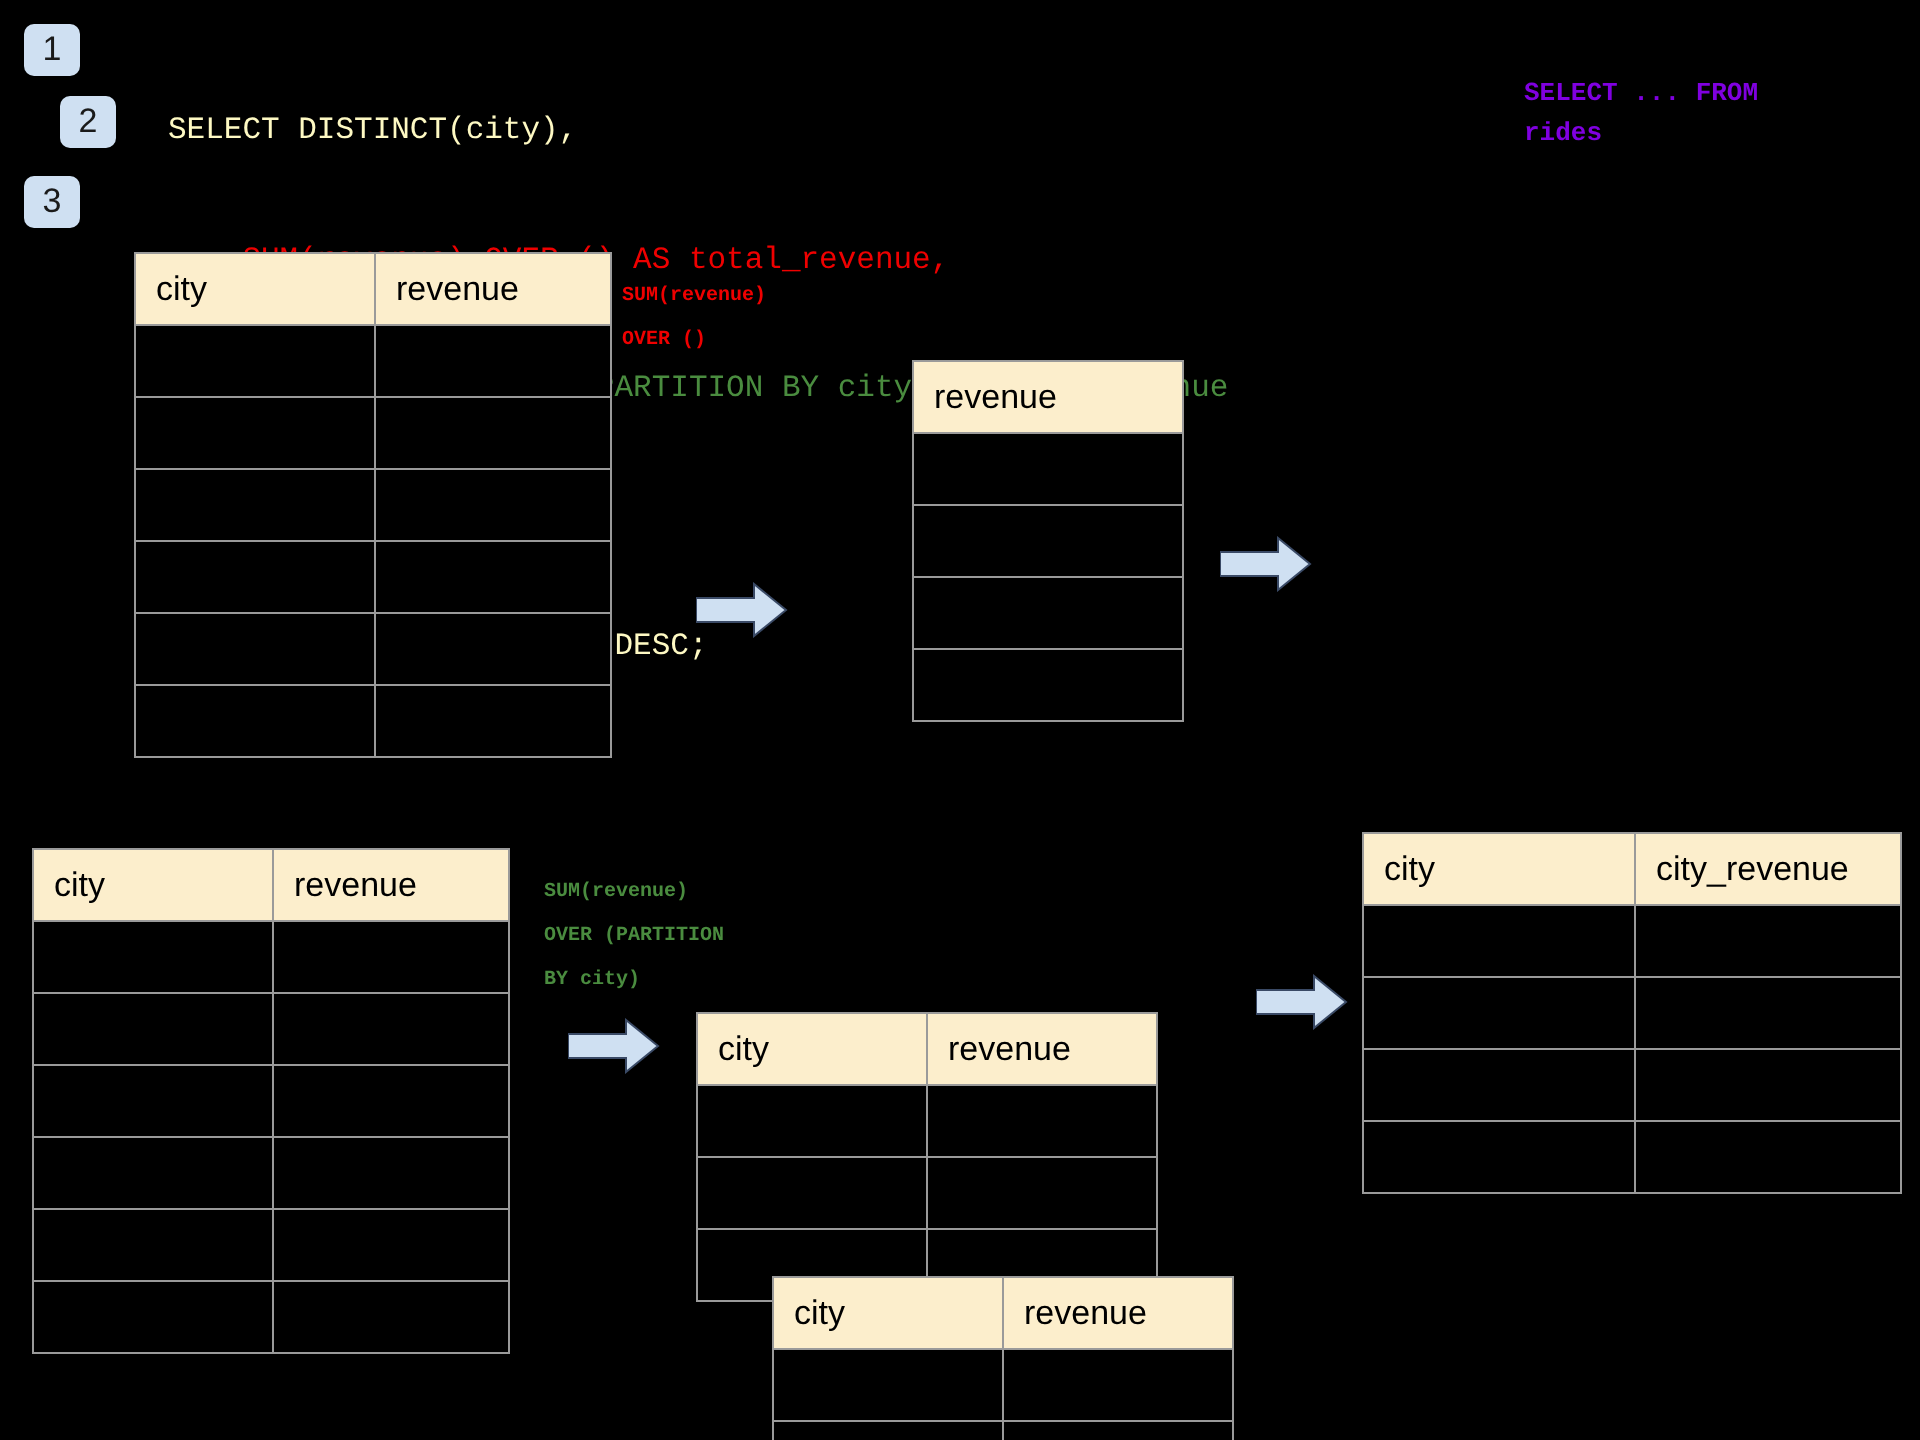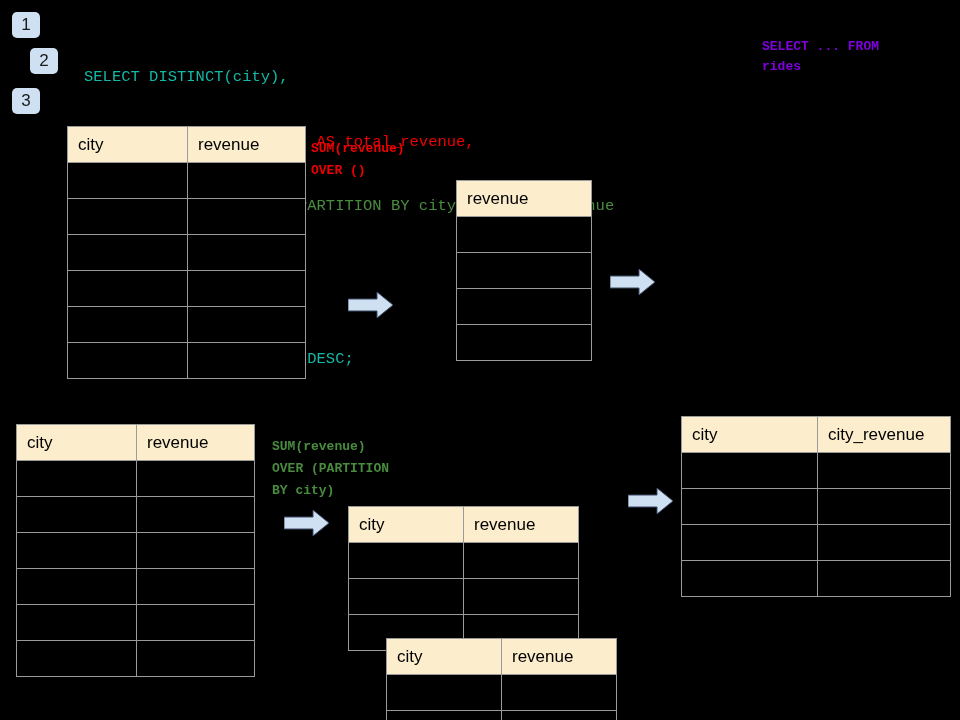--- a/index.html
+++ b/index.html
@@ -34,42 +34,42 @@
   
   .code {
     position: absolute;
     font-family: "Liberation Mono", monospace;
     font-size: 15.5px;
     line-height: 21.5px;
     white-space: pre;
     letter-spacing: 0px;
   }
   .code-main { left: 84px; top: 12px; }
-  .c-purple { color: #14b8a6; margin-top: 12px; }
+  .c-purple { color: #fef9c3; }
   .c-red    { color: #ef0000; }
   .c-green  { color: #4a8c3f; }
 
   .side-note {
     position: absolute;
     left: 734px;
     top: 37px;
     font-family: "Liberation Mono", monospace;
     font-size: 13px;
     line-height: 20px;
     color: #8000e0;
     white-space: pre;
     font-weight: bold;
     margin-left: 28px;
   }
 
   
   .annot {
     position: absolute;
     font-family: "Liberation Mono", monospace;
-    font-size: 13px;
+    font-size: 10px;
     line-height: 22px;
     white-space: pre;
     font-weight: bold;
   }
   .annot-red   { color: #ef0000; left: 311px; top: 138px; }
   .annot-green { color: #4a8c3f; left: 272px; top: 436px; }
 
   
   .tbl {
     position: absolute;

